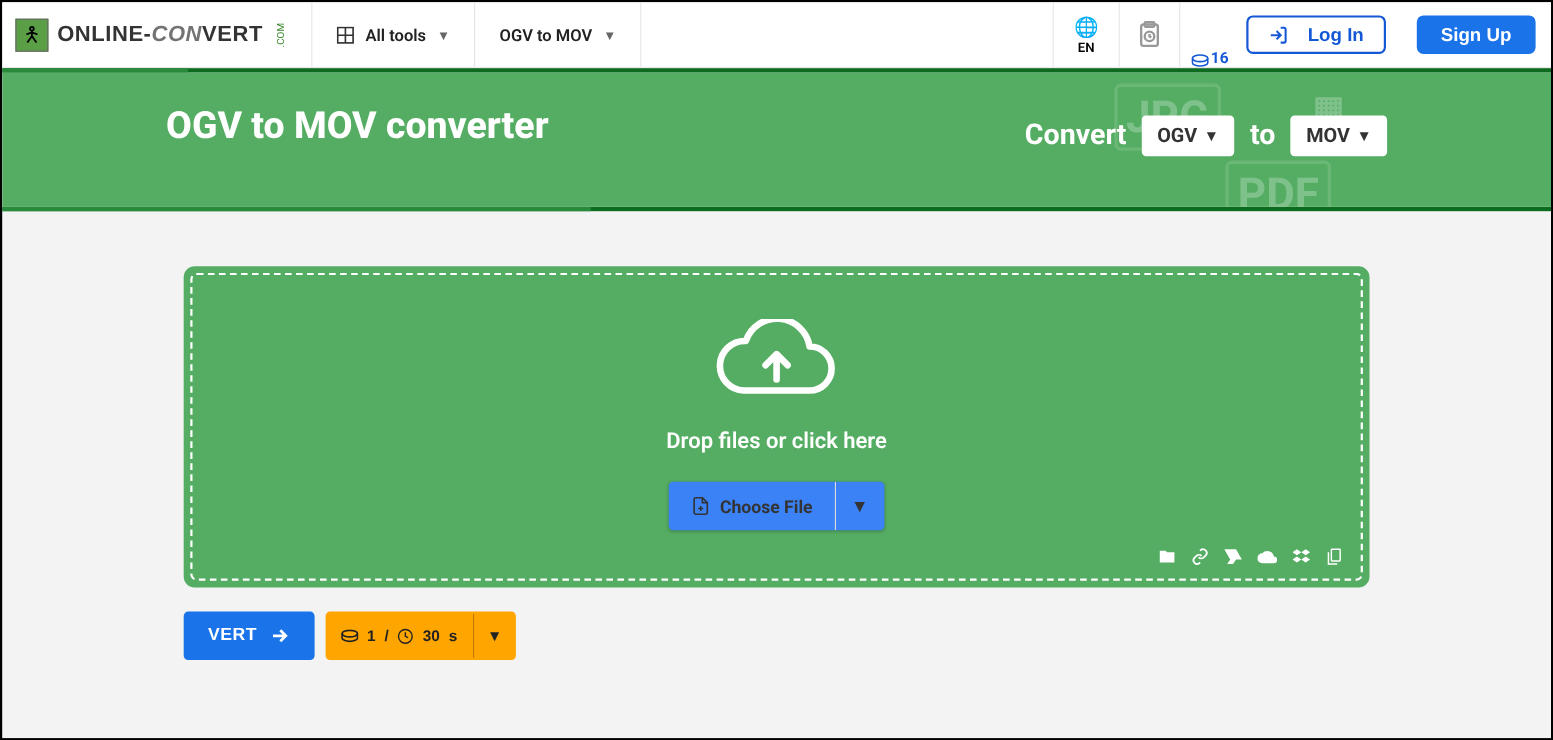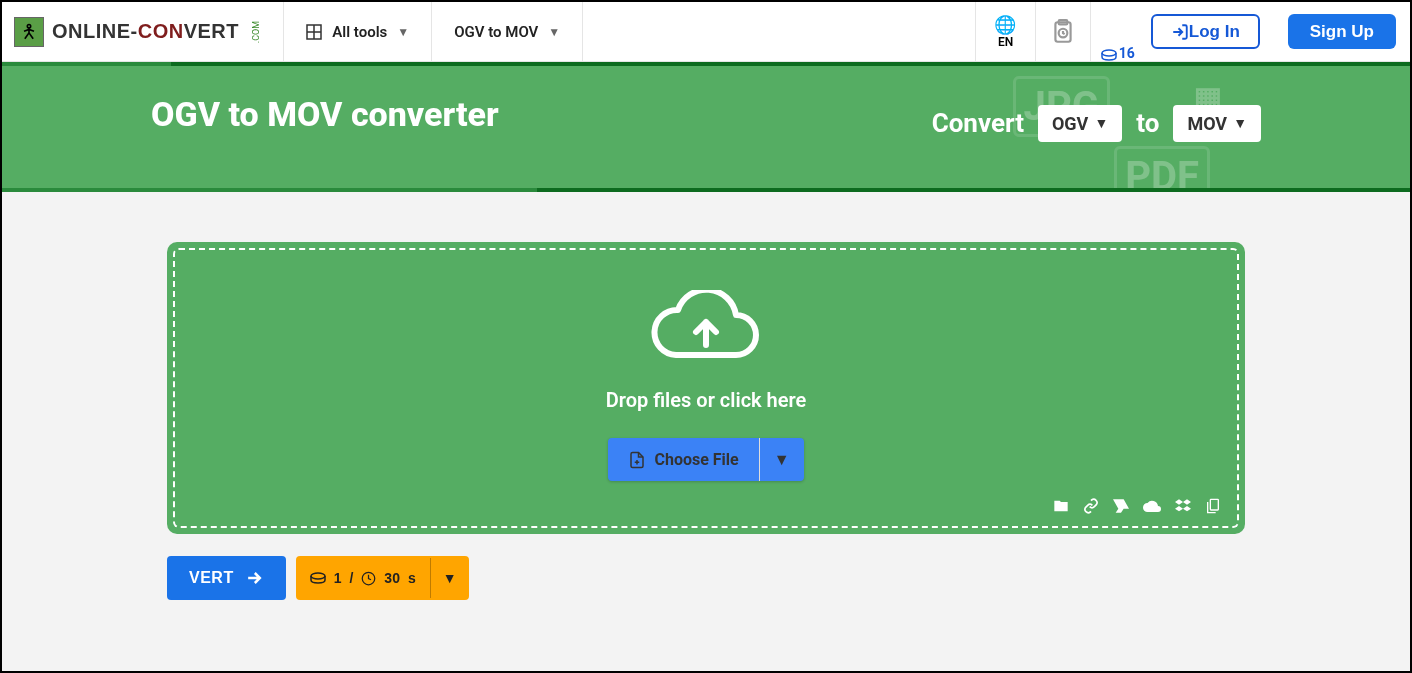--- a/index.html
+++ b/index.html
@@ -1,30 +1,30 @@
 <!DOCTYPE html>
 <html><head>
 <meta charset="utf-8">
 <style>
 * { margin: 0; padding: 0; box-sizing: border-box; }
 body { font-family: -apple-system, BlinkMacSystemFont, "Segoe UI", Roboto, Arial, sans-serif; background: #f3f3f3; width: 1412px; height: 673px; overflow: hidden; border: 2px solid #000; }
 .topbar { background: #fff; height: 60px; display: flex; align-items: stretch; border-bottom: 1px solid #e5e5e5; }
 .logo-box { display: flex; align-items: center; padding: 0 16px 0 12px; gap: 8px; border-right: 1px solid #e5e5e5; }
 .logo-img { width: 30px; height: 30px; background: #5a9e46; border: 1px solid #666; display: flex; align-items: center; justify-content: center; color: #000; font-size: 20px; }
 .logo-txt { font-weight: 800; font-size: 20px; letter-spacing: 0.5px; color: #333; font-family: Arial, sans-serif; }
-.logo-txt .g { color: #7f1d1d; }
+.logo-txt .g { color: #737373; font-style: italic; }
 .logo-sub { font-size: 9px; color: #3a8a2a; transform: rotate(-90deg); margin-left: -2px; }
 .nav-item { display: flex; align-items: center; gap: 10px; padding: 0 22px; font-size: 15px; font-weight: 600; color: #222; border-right: 1px solid #e5e5e5; cursor: pointer; }
 .nav-item .chev { font-size: 12px; color: #666; }
 .spacer { flex: 1; }
 .lang { display: flex; flex-direction: column; align-items: center; justify-content: center; padding: 0 18px; border-left: 1px solid #e5e5e5; border-right: 1px solid #e5e5e5; cursor: pointer; font-size: 12px; font-weight: 600; }
 .lang .globe { font-size: 18px; }
 .clip { display: flex; align-items: center; padding: 0 14px; border-right: 1px solid #e5e5e5; color: #999; cursor: pointer; }
 .coins { display: flex; align-items: flex-end; padding: 0 10px; color: #1558d6; font-weight: 700; font-size: 14px; gap: 2px; }
-.btn-login { margin: 12px 6px; padding: 0 18px; border: 2px solid #1558d6; color: #1558d6; background: #fff; border-radius: 6px; font-weight: 700; font-size: 17px; display: flex; align-items: center; gap: 0; cursor: pointer; }
+.btn-login { margin: 12px 6px; padding: 0 18px; border: 2px solid #1558d6; color: #1558d6; background: #fff; border-radius: 6px; font-weight: 700; font-size: 17px; display: flex; align-items: center; gap: 18px; cursor: pointer; }
 .btn-signup { margin: 12px 14px 12px 22px; padding: 0 22px; border: none; color: #fff; background: #1a73e8; border-radius: 6px; font-weight: 700; font-size: 17px; cursor: pointer; }
 .prog { height: 4px; background: #0d6b1f; display: flex; }
 .prog .seg { height: 100%; background: #2a8a3c; }
 .hero { background: #55ad63; position: relative; overflow: hidden; padding: 28px 0 36px; }
 .hero-bg-icons { position: absolute; right: 0; top: 0; width: 560px; height: 100%; opacity: 0.25; pointer-events: none; }
 .hero-bg-icons span { position: absolute; color: #fff; font-size: 40px; border: 3px solid rgba(255,255,255,0.5); border-radius: 6px; padding: 4px 8px; font-weight: 700; }
 .hero-inner { max-width: 1110px; margin: 0 auto; display: flex; position: relative; z-index: 2; }
 .hero-left { flex: 1; color: #fff; }
 .hero-left h1 { font-size: 34px; font-weight: 800; margin-bottom: 18px; }
 .hero-left p { font-size: 17px; line-height: 1.5; max-width: 520px; }

